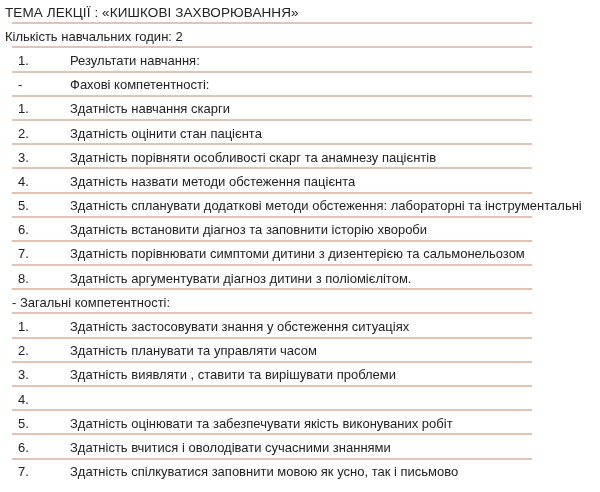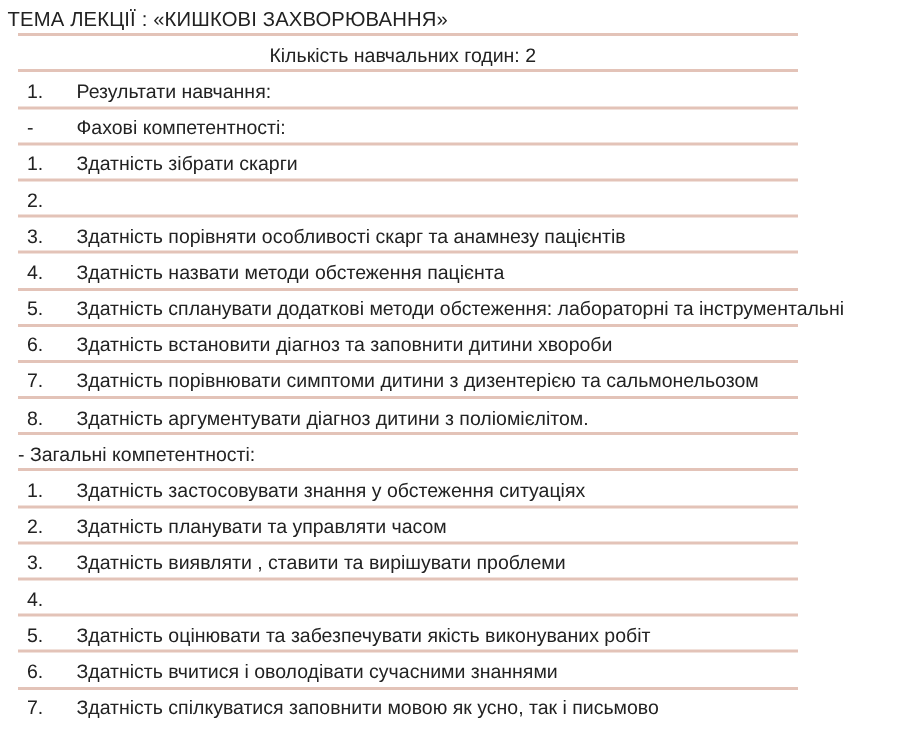--- a/index.html
+++ b/index.html
@@ -15,23 +15,23 @@
     box-sizing: border-box;
     display: flex; align-items: center;
     font-size: 13px;
     white-space: nowrap;
   }
   .row.divided::after {
     content: ""; position: absolute; left: 12px; right: 0; bottom: 0;
     height: 2px; background: #e3c3b8;
   }
   .title { padding-left: 5px; font-size: 13.5px; letter-spacing: 0.1px; }
-  .plain { padding-left: 5px; justify-content: center; }
+  .plain { padding-left: 5px; }
   .num { position: absolute; left: 18px; }
-  .txt { position: absolute; left: 51px; }
+  .txt { position: absolute; left: 70px; }
   .head-gen { padding-left: 12px; text-align: center; }
 </style>
 </head>
 <body>
 
 <div class="doc">
   <div class="row divided title">
     <span>ТЕМА ЛЕКЦІЇ :  «КИШКОВІ ЗАХВОРЮВАННЯ»</span>
   </div>
   <div class="row divided plain">
@@ -41,40 +41,41 @@
     <span class="num">1.</span>
     <span class="txt">Результати навчання:</span>
   </div>
   <div class="row divided">
     <span class="num">-</span>
     <span class="txt">Фахові компетентності:</span>
   </div>
 
   <div class="row divided">
       <span class="num">1.</span>
-      <span class="txt">Здатність зібрати скарги</span>
+      <span class="txt">Здатність навчання скарги</span>
     </div>
   <div class="row divided">
       <span class="num">2.</span>
+      <span class="txt">Здатність оцінити стан пацієнта</span>
     </div>
   <div class="row divided">
       <span class="num">3.</span>
       <span class="txt">Здатність порівняти особливості скарг та анамнезу пацієнтів</span>
     </div>
   <div class="row divided">
       <span class="num">4.</span>
       <span class="txt">Здатність назвати методи обстеження пацієнта</span>
     </div>
   <div class="row divided">
       <span class="num">5.</span>
       <span class="txt">Здатність спланувати додаткові методи обстеження: лабораторні та інструментальні</span>
     </div>
   <div class="row divided">
       <span class="num">6.</span>
-      <span class="txt">Здатність встановити діагноз та заповнити  дитини хвороби</span>
+      <span class="txt">Здатність встановити діагноз та заповнити  історію хвороби</span>
     </div>
   <div class="row divided">
       <span class="num">7.</span>
       <span class="txt">Здатність порівнювати симптоми дитини з дизентерією та сальмонельозом</span>
     </div>
   <div class="row divided">
       <span class="num">8.</span>
       <span class="txt">Здатність аргументувати  діагноз дитини з  поліомієлітом.</span>
     </div>
 

